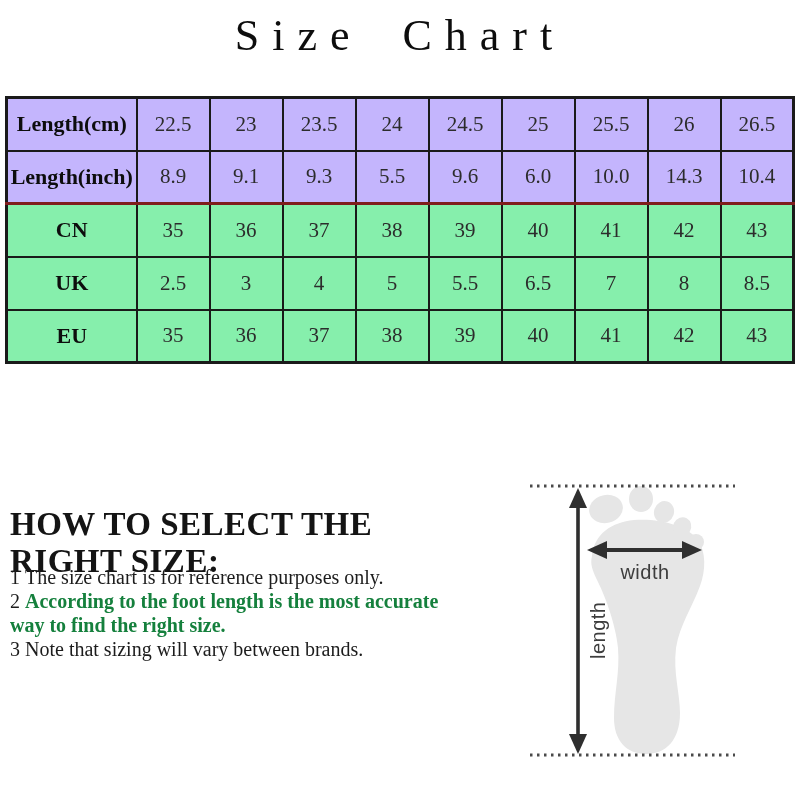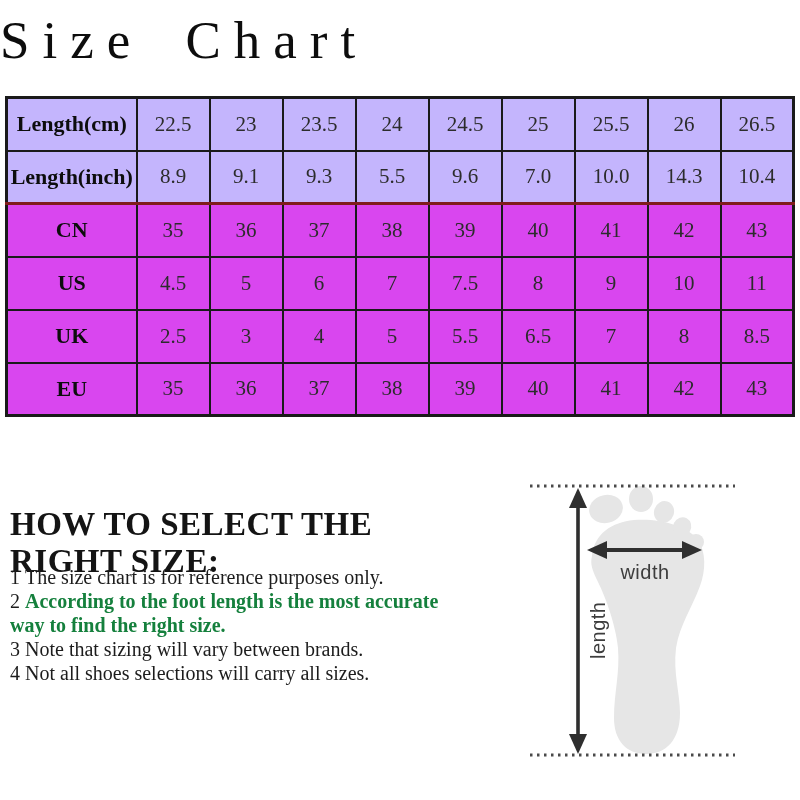--- a/index.html
+++ b/index.html
@@ -1,33 +1,33 @@
 <!DOCTYPE html>
 <html><head>
 <meta charset="utf-8">
 <style>
   * { box-sizing: border-box; margin: 0; padding: 0; }
   html, body { width: 800px; height: 800px; background: #ffffff; overflow: hidden; }
   body { font-family: "Liberation Serif", serif; color: #111; position: relative; }
 
   .title {
     position: absolute; top: 10px; left: 0; width: 800px;
-    text-align: left; font-weight: normal;
-    font-size: 53px; letter-spacing: 13px; word-spacing: 16px; color: #0d0d0d;
+    text-align: center; font-weight: normal;
+    font-size: 44px; letter-spacing: 13px; word-spacing: 16px; color: #0d0d0d;
   }
 
   table.size-table {
     position: absolute; top: 96px; left: 5px; width: 790px;
     border-collapse: collapse; table-layout: fixed;
     border: 3px solid #1a1a1a;
   }
   table.size-table td, table.size-table th {
     border: 2px solid #1a1a1a;
     height: 53px; text-align: center; vertical-align: middle;
-    font-size: 21px; color: #2c2c2c; background: #d946ef;
+    font-size: 21px; color: #2c2c2c; background: #86efac;
   }
   table.size-table col.labcol { width: 130px; }
   table.size-table th.lab {
     font-size: 22px; font-weight: bold; color: #0d0d0d;
   }
   table.size-table tr.hdr th, table.size-table tr.hdr td { background: #c4b5fd; }
   table.size-table tr.hdr2 th, table.size-table tr.hdr2 td { border-bottom: 3px solid #7f1d1d; }
 
   .howto {
     position: absolute; top: 506px; left: 10px; width: 470px;
@@ -77,48 +77,36 @@
       <td>26</td>
       <td>26.5</td>
     </tr>
     <tr class="hdr hdr2">
       <th class="lab">Length(inch)</th>
       <td>8.9</td>
       <td>9.1</td>
       <td>9.3</td>
       <td>5.5</td>
       <td>9.6</td>
-      <td>7.0</td>
+      <td>6.0</td>
       <td>10.0</td>
       <td>14.3</td>
       <td>10.4</td>
     </tr>
     <tr>
       <th class="lab">CN</th>
       <td>35</td>
       <td>36</td>
       <td>37</td>
       <td>38</td>
       <td>39</td>
       <td>40</td>
       <td>41</td>
       <td>42</td>
       <td>43</td>
-    </tr>
-    <tr>
-      <th class="lab">US</th>
-      <td>4.5</td>
-      <td>5</td>
-      <td>6</td>
-      <td>7</td>
-      <td>7.5</td>
-      <td>8</td>
-      <td>9</td>
-      <td>10</td>
-      <td>11</td>
     </tr>
     <tr>
       <th class="lab">UK</th>
       <td>2.5</td>
       <td>3</td>
       <td>4</td>
       <td>5</td>
       <td>5.5</td>
       <td>6.5</td>
       <td>7</td>
@@ -139,21 +127,20 @@
     </tr>
   </tbody>
 </table>
 
 <h2 class="howto">HOW TO SELECT THE RIGHT SIZE:</h2>
 
 <div class="notes">
   <p class="note"><span class="num">1</span><span class="txt">The size chart is for reference purposes only.</span></p>
   <p class="note bold"><span class="num">2</span><span class="txt">According to the foot length is the most accurate way to find the right size.</span></p>
   <p class="note"><span class="num">3</span><span class="txt">Note that sizing will vary between brands.</span></p>
-  <p class="note"><span class="num">4</span><span class="txt">Not all shoes selections will carry all sizes.</span></p>
 </div>
 
 <svg class="foot-diagram" width="272" height="292" viewBox="0 0 272 292" xmlns="http://www.w3.org/2000/svg">
 
   <g fill="#e6e6e6">
     <path d="M 64,78
       C 66,56 84,44 106,42
       C 132,40 160,48 170,62
       C 178,74 178,92 172,108
       C 164,130 152,146 148,170

